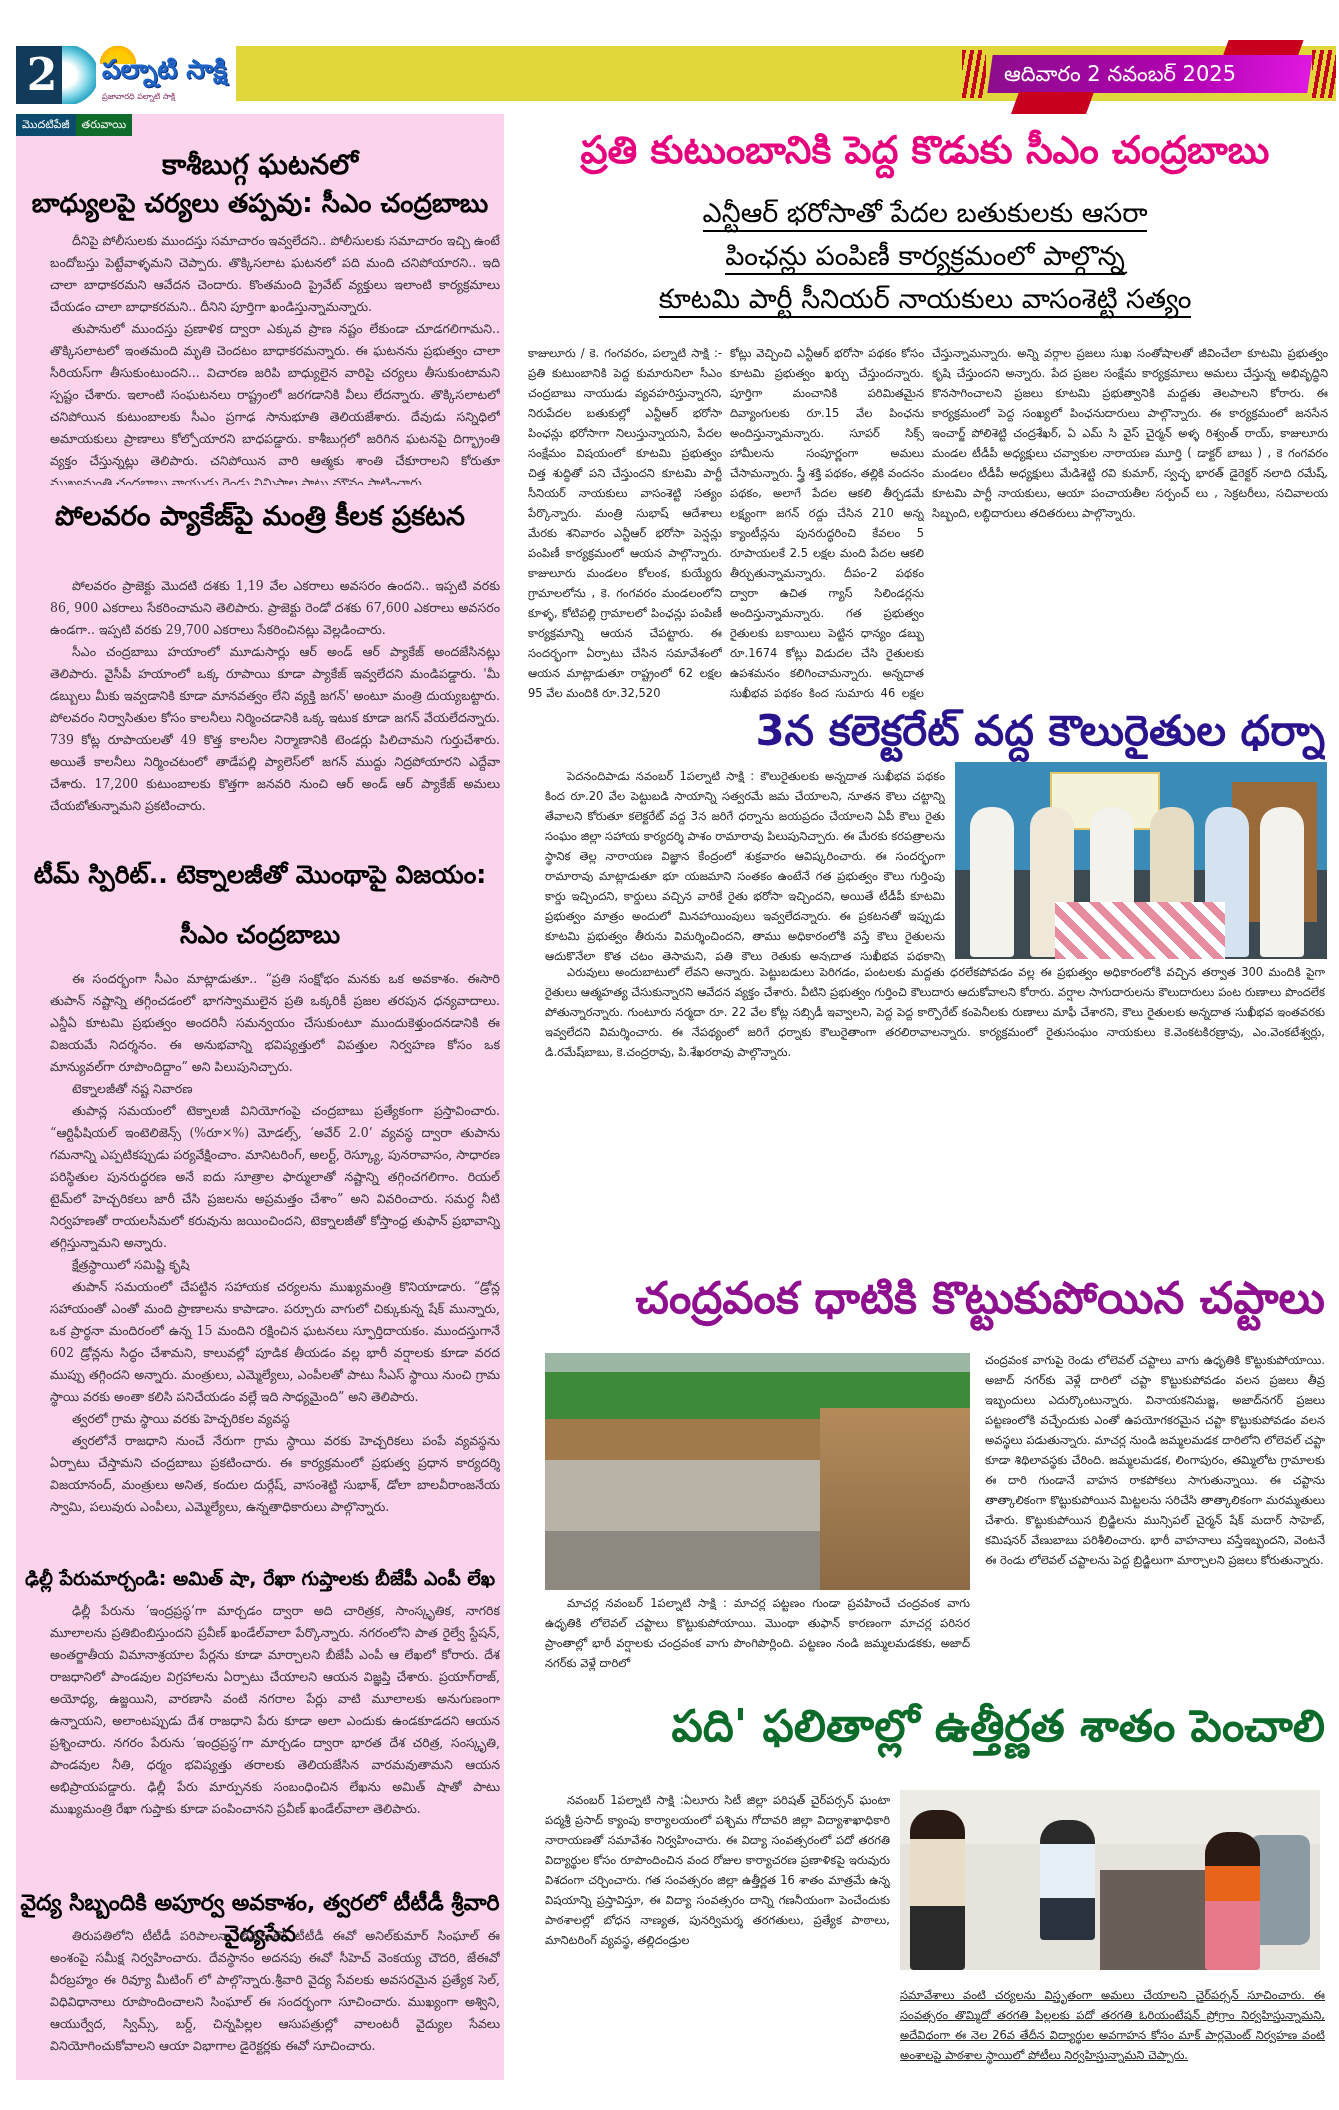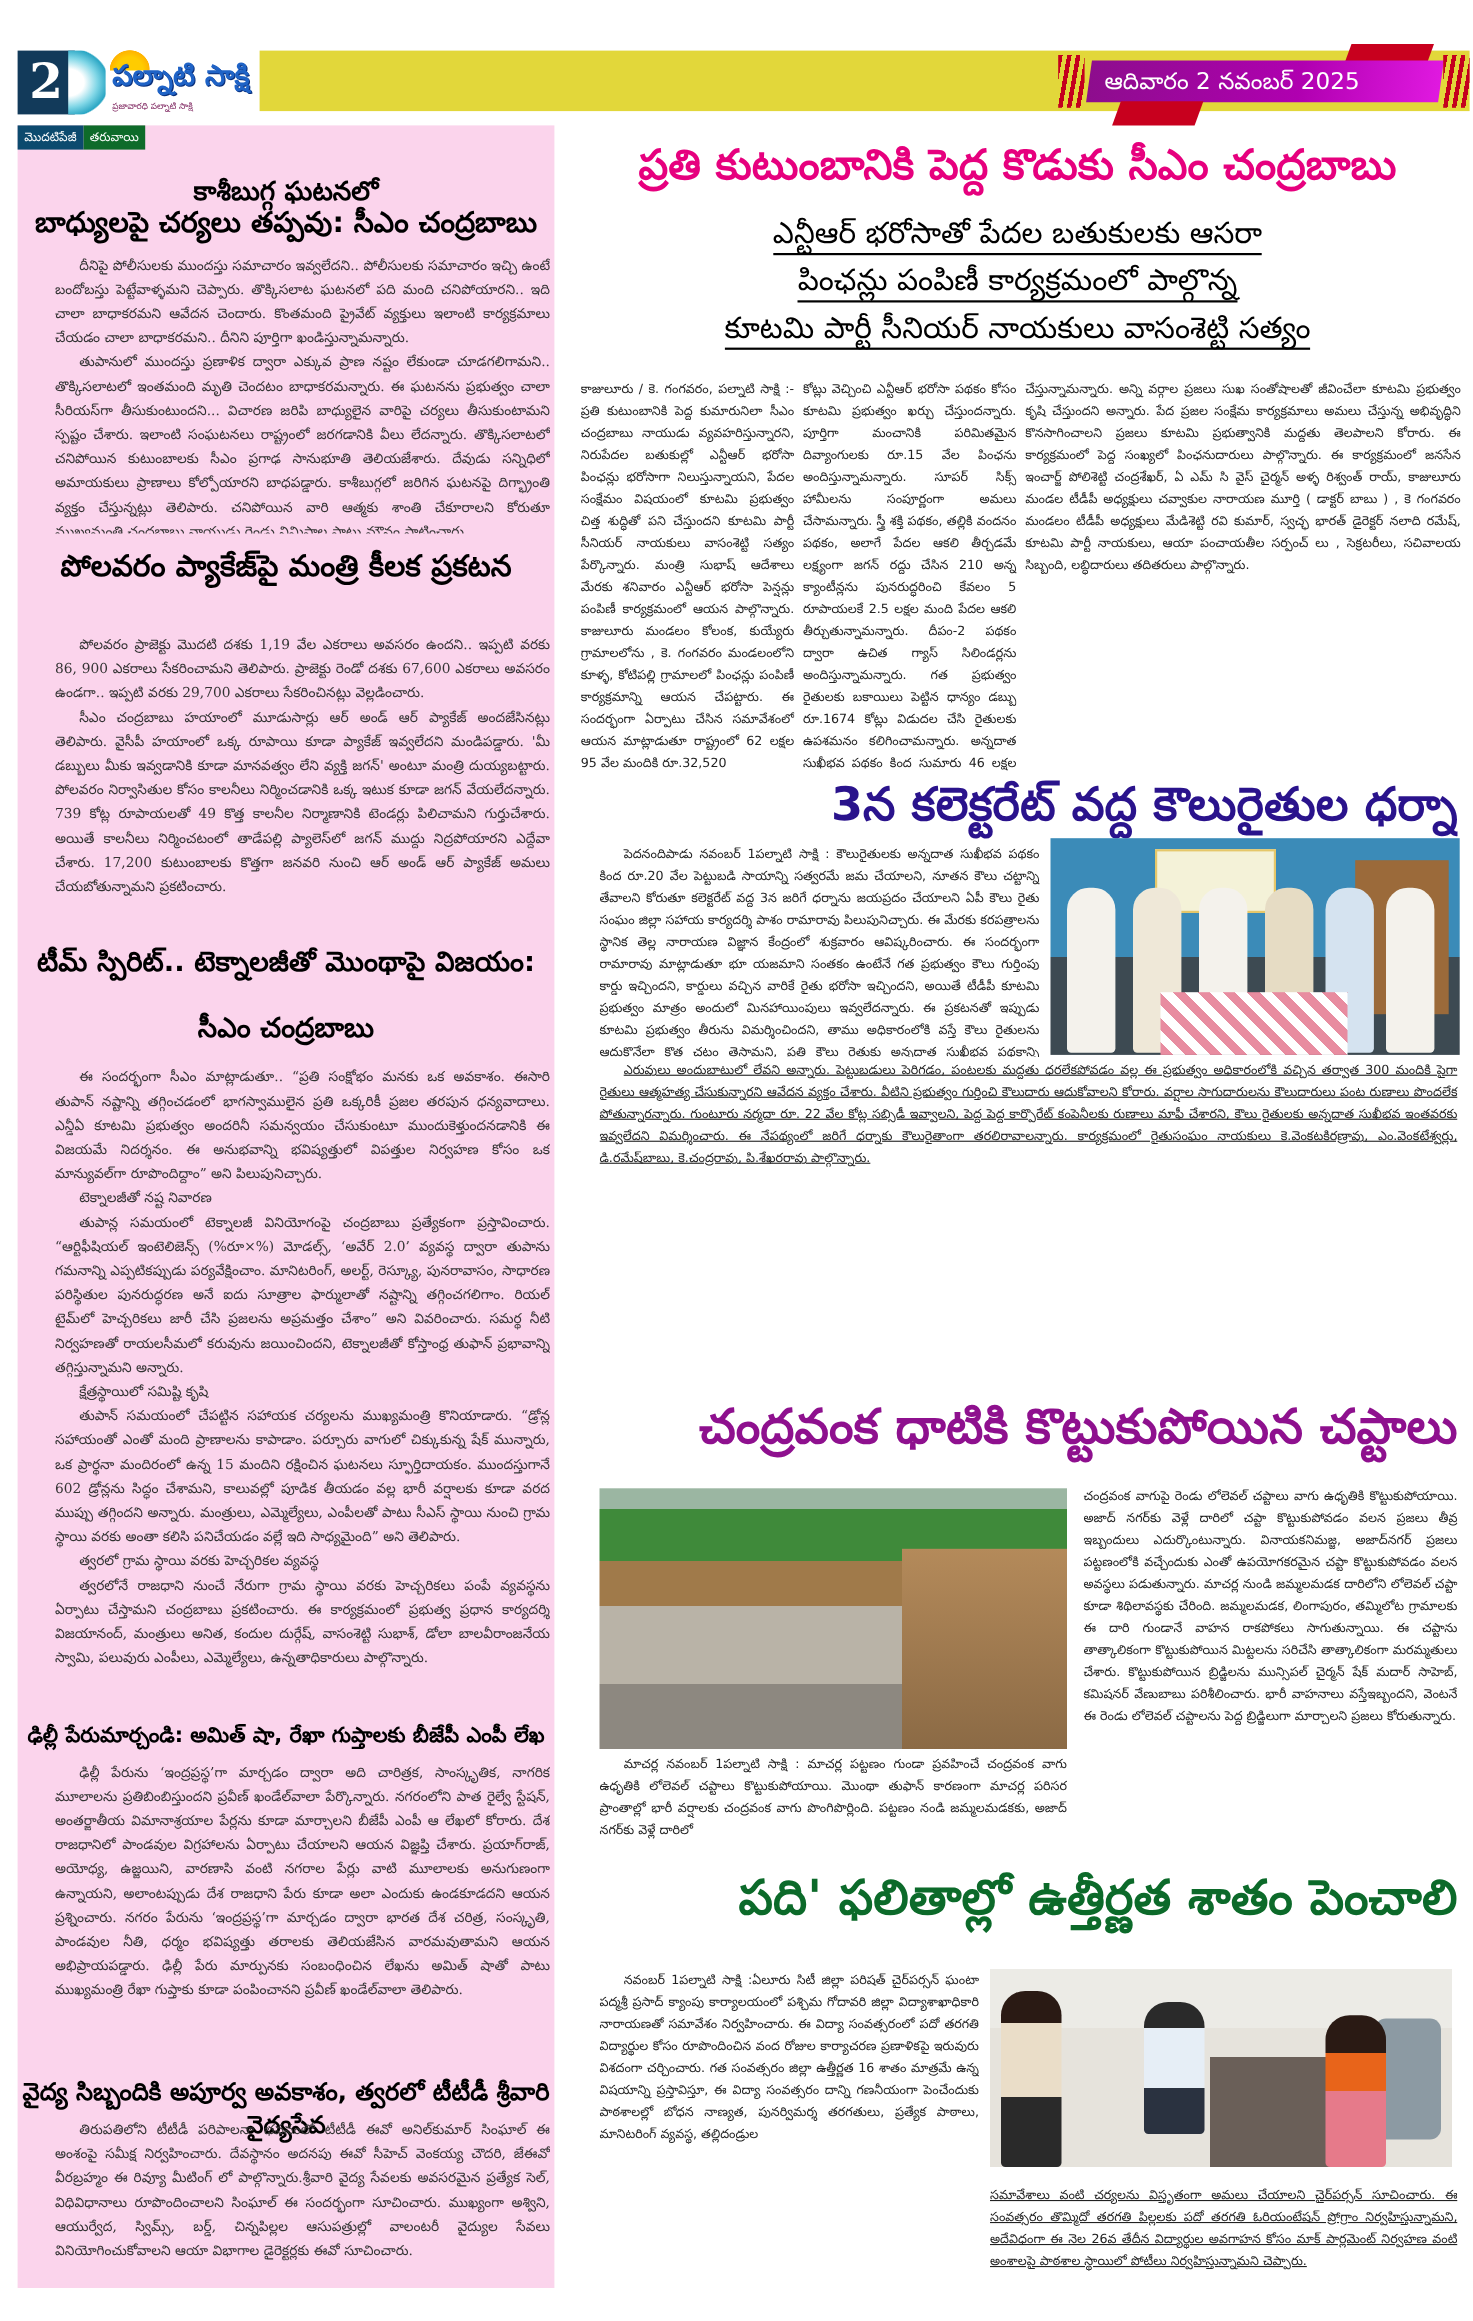--- a/index.html
+++ b/index.html
@@ -97,21 +97,21 @@
   <div class="stripes-r"></div>
 </header>
 
 <section class="left-col"></section>
 <div class="continued-tag">
   <span class="a">మొదటిపేజీ</span>
   <span class="b">తరువాయి</span>
 </div>
 
 <article>
-  <h2 class="lc-head" style="top:148px;font-size:24px;margin-top:12px;">కాశీబుగ్గ ఘటనలో</h2>
+  <h2 class="lc-head" style="top:148px;font-size:28px;">కాశీబుగ్గ ఘటనలో</h2>
   <h2 class="lc-head" style="top:188px;font-size:26px;">బాధ్యులపై చర్యలు తప్పవు: సీఎం చంద్రబాబు</h2>
   <div class="lc-body" style="top:230px;height:255px;">
     <p>దీనిపై పోలీసులకు ముందస్తు సమాచారం ఇవ్వలేదని.. పోలీసులకు సమాచారం ఇచ్చి ఉంటే బందోబస్తు పెట్టేవాళ్ళమని చెప్పారు. తొక్కిసలాట ఘటనలో పది మంది చనిపోయారని.. ఇది చాలా బాధాకరమని ఆవేదన చెందారు. కొంతమంది ప్రైవేట్ వ్యక్తులు ఇలాంటి కార్యక్రమాలు చేయడం చాలా బాధాకరమని.. దీనిని పూర్తిగా ఖండిస్తున్నామన్నారు.</p>
     <p>తుపానులో ముందస్తు ప్రణాళిక ద్వారా ఎక్కువ ప్రాణ నష్టం లేకుండా చూడగలిగామని.. తొక్కిసలాటలో ఇంతమంది మృతి చెందటం బాధాకరమన్నారు. ఈ ఘటనను ప్రభుత్వం చాలా సీరియస్‌గా తీసుకుంటుందని... విచారణ జరిపి బాధ్యులైన వారిపై చర్యలు తీసుకుంటామని స్పష్టం చేశారు. ఇలాంటి సంఘటనలు రాష్ట్రంలో జరగడానికి వీలు లేదన్నారు. తొక్కిసలాటలో చనిపోయిన కుటుంబాలకు సీఎం ప్రగాఢ సానుభూతి తెలియజేశారు. దేవుడు సన్నిధిలో అమాయకులు ప్రాణాలు కోల్పోయారని బాధపడ్డారు. కాశీబుగ్గలో జరిగిన ఘటనపై దిగ్భ్రాంతి వ్యక్తం చేస్తున్నట్లు తెలిపారు. చనిపోయిన వారి ఆత్మకు శాంతి చేకూరాలని కోరుతూ ముఖ్యమంత్రి చంద్రబాబు నాయుడు రెండు నిమిషాల పాటు మౌనం పాటించారు.</p>
   </div>
 </article>
 
 <article>
   <h2 class="lc-head" style="top:500px;font-size:27px;">పోలవరం ప్యాకేజ్‌పై మంత్రి కీలక ప్రకటన</h2>
   <div class="lc-body" style="top:575px;height:265px;">
@@ -169,21 +169,21 @@
     <div class="banner"></div>
     <div class="cabinet"></div>
     <div class="person" style="left:15px;"></div>
     <div class="person" style="left:75px;background:#efe8d8;"></div>
     <div class="person" style="left:135px;"></div>
     <div class="person" style="left:195px;background:#e6dcc4;"></div>
     <div class="person" style="left:250px;background:#d5e3f0;"></div>
     <div class="person" style="left:305px;"></div>
     <div class="table"></div>
   </div>
-  <div class="body2" style="left:545px;top:962px;width:780px;height:285px;text-decoration:underline;">
+  <div class="body2" style="left:545px;top:962px;width:780px;height:285px;">
     <p>ఎరువులు అందుబాటులో లేవని అన్నారు. పెట్టుబడులు పెరిగడం, పంటలకు మద్దతు ధరలేకపోవడం వల్ల ఈ ప్రభుత్వం అధికారంలోకి వచ్చిన తర్వాత 300 మందికి పైగా రైతులు ఆత్మహత్య చేసుకున్నారని ఆవేదన వ్యక్తం చేశారు. వీటిని ప్రభుత్వం గుర్తించి కౌలుదారు ఆదుకోవాలని కోరారు. వర్షాల సాగుదారులను కౌలుదారులు పంట రుణాలు పొందలేక పోతున్నారన్నారు. గుంటూరు నర్మదా రూ. 22 వేల కోట్ల సబ్సిడీ ఇవ్వాలని, పెద్ద పెద్ద కార్పొరేట్ కంపెనీలకు రుణాలు మాఫీ చేశారని, కౌలు రైతులకు అన్నదాత సుఖీభవ ఇంతవరకు ఇవ్వలేదని విమర్శించారు. ఈ నేపథ్యంలో జరిగే ధర్నాకు కౌలురైతాంగా తరలిరావాలన్నారు. కార్యక్రమంలో రైతుసంఘం నాయకులు కె.వెంకటకిరణ్రావు, ఎం.వెంకటేశ్వర్లు, డి.రమేష్‌బాబు, కె.చంద్రరావు, పి.శేఖరరావు పాల్గొన్నారు.</p>
   </div>
 </article>
 
 <article>
   <h2 class="story-head" style="top:1272px;height:64px;font-size:44px;color:#8e108e;">చంద్రవంక ధాటికి కొట్టుకుపోయిన చప్టాలు</h2>
   <div class="photo photo-stream">
     <div class="water"></div>
   </div>
   <div class="body2" style="left:985px;top:1350px;width:340px;height:290px;">

